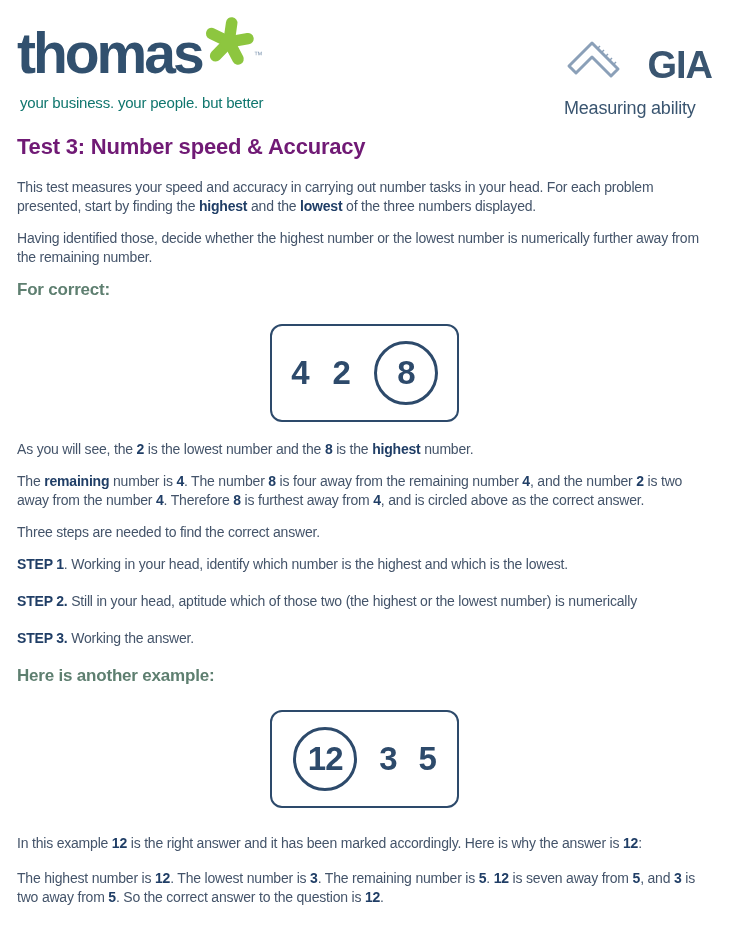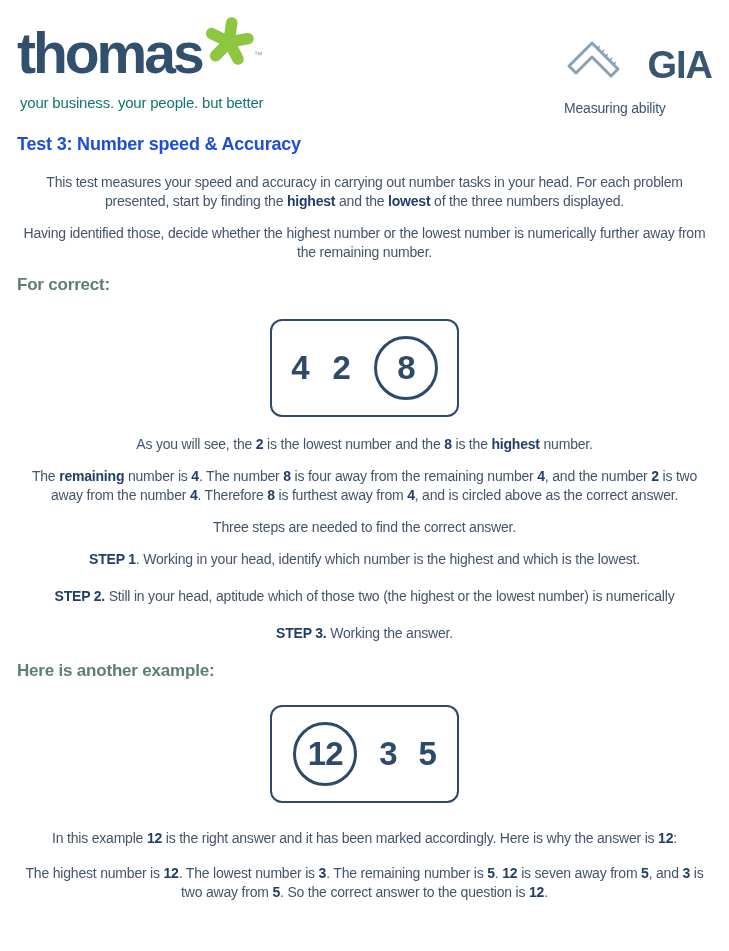--- a/index.html
+++ b/index.html
@@ -15,27 +15,27 @@
   .thomas-row { display:flex; align-items:flex-start; line-height:62px; }
   .thomas-word { font-size:57px; font-weight:bold; color:#31506e; letter-spacing:-3px; }
   .puzzle-icon { margin-left:2px; margin-top:-6px; }
   .tm-mark { font-size:9px; color:#8ba0b8; margin-top:2px; letter-spacing:0; }
   .thomas-tagline { color:#0f766e; font-size:15px; letter-spacing:-0.2px; margin-top:0px; padding-left:3px; }
 
   .gia-block { width:148px; padding-top:16px; }
   .gia-row { display:flex; align-items:center;justify-content:space-between; }
   .gia-icon { display:inline-block; }
   .gia-name { font-size:38px; font-weight:bold; color:#3a5570; letter-spacing:-1px; line-height:1; }
-  .gia-tagline { color:#3a5570; font-size:14px; line-height:20px; letter-spacing:-0.2px; }
+  .gia-tagline { color:#3a5570; font-size:18px; line-height:20px; letter-spacing:-0.2px; }
   .gia-tagline.first { margin-top:6px; }
 
   
-  .title { color:#1d4ed8; font-size:18px; font-weight:600; letter-spacing:-0.2px; margin:8px 0 18px 0; }
+  .title { color:#701a75; font-size:22px; font-weight:600; letter-spacing:-0.2px; margin:8px 0 18px 0; }
 
-  .body { color:#44546a; font-size:14px; line-height:19px; letter-spacing:-0.2px; margin:0 0 13px 0;text-align:center; }
+  .body { color:#44546a; font-size:14px; line-height:19px; letter-spacing:-0.2px; margin:0 0 13px 0; }
   .body strong { color:#203e66; font-weight:bold; }
   .step { margin-bottom:18px; }
 
   .subhead { color:#5e7f70; font-size:17px; font-weight:bold; letter-spacing:-0.2px; margin:6px 0 24px 0; }
 
   .num-box {
     width:185px; height:94px; border:2px solid #2d4a6b; border-radius:12px;
     margin:0 auto 18px auto; display:flex; align-items:center; justify-content:center; gap:24px;
   }
   .num-box.second { margin-bottom:26px; gap:22px; }

